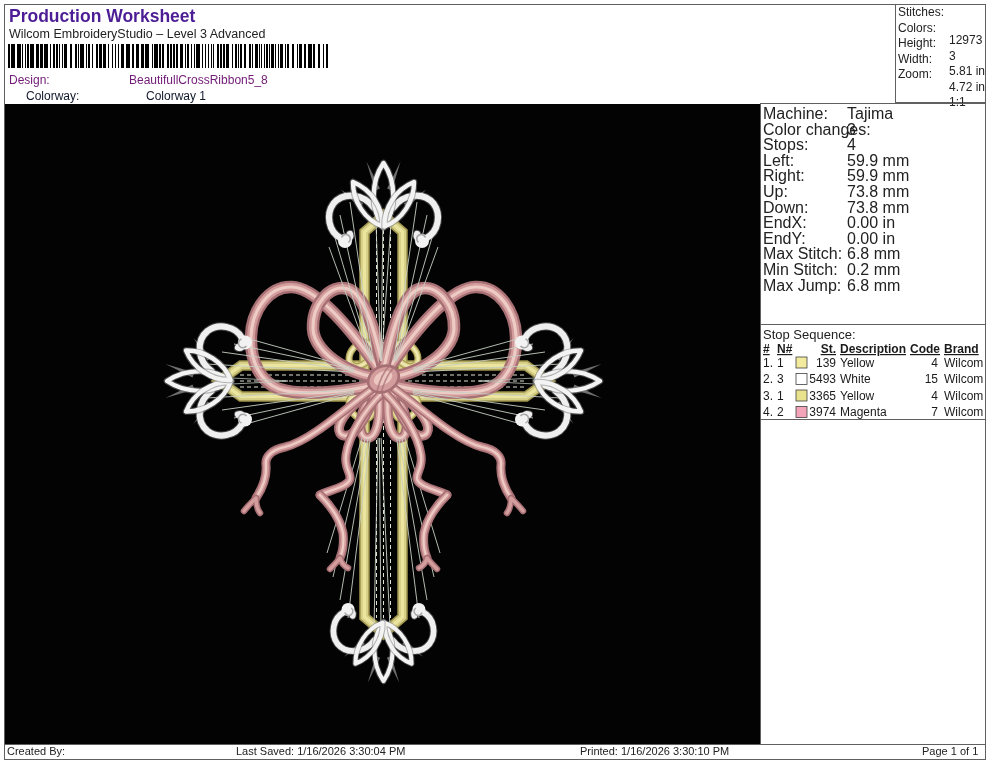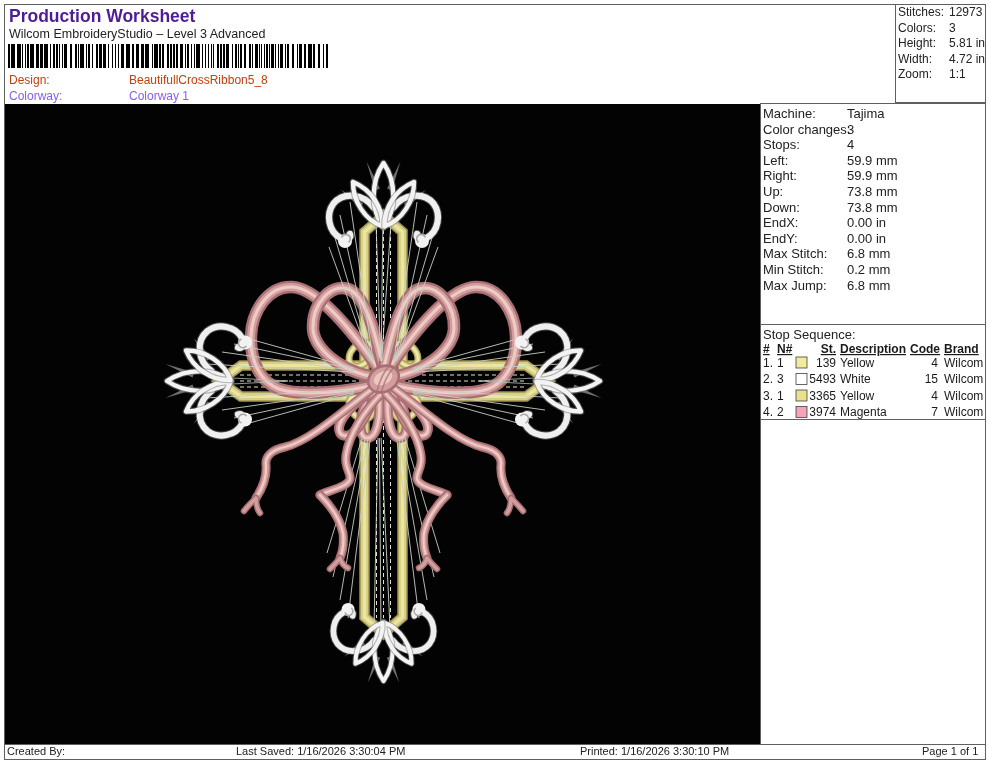--- a/index.html
+++ b/index.html
@@ -1,28 +1,28 @@
 <!DOCTYPE html>
 <html><head>
 <meta charset="utf-8">
 <style>
 * { margin:0; padding:0; box-sizing:border-box; }
 html,body { width:990px; height:762px; background:#ffffff; font-family:"Liberation Sans", sans-serif; overflow:hidden; }
 .abs { position:absolute; }
 #border { left:4px; top:4px; width:982px; height:756px; border:1px solid #606060; }
 #title { left:9px; top:6px; font-size:17.5px; font-weight:bold; color:#4c1d95; }
 #subtitle { left:9px; top:27px; font-size:12.5px; color:#222; }
-#designrow { left:9px; top:73px; font-size:12px; color:#c2410c; }
-#colorwayrow { left:9px; top:89px; font-size:12px; color:#8b5cf6; }
+#designrow { left:9px; top:73px; font-size:12px; color:#701a75; }
+#colorwayrow { left:26px; top:89px; font-size:12px; color:#0f172a; }
 .val { position:absolute; left:120px; top:0; white-space:nowrap; }
 #statsbox { left:895px; top:4px; width:91px; height:99px; border-left:1px solid #606060; border-bottom:1px solid #606060; }
 #stats { left:898px; top:5px; font-size:12px; line-height:15.6px; color:#222; width:92px; }
-#stats .v { position:absolute; left:51px; white-space:nowrap; }
+#stats .v { position:absolute; left:51px; white-space:nowrap;margin-top:28px; }
 #black { left:5px; top:104px; width:755px; height:640px; background:#020202; }
-#rpanel { left:763px; top:106px; font-size:13px; line-height:15.6px; color:#222; width:225px; }
+#rpanel { left:763px; top:106px; font-size:16px; line-height:15.6px; color:#222; width:225px; }
 #rpanel .v { position:absolute; left:84px; white-space:nowrap; }
 #vline { left:760px; top:104px; width:1px; height:640px; background:#606060; }
 #hline1 { left:760px; top:103px; width:226px; height:1px; background:#606060; }
 #sepline { left:760px; top:324px; width:226px; height:1px; background:#606060; }
 #botline { left:760px; top:419px; width:226px; height:1px; background:#606060; }
 #stopseq { left:763px; top:327px; font-size:13px; color:#222; }
 #stoptable { left:760px; top:342px; font-size:12px; color:#222; width:226px; }
 #footline { left:4px; top:744px; width:982px; height:1px; background:#606060; }
 #footer { left:0; top:745px; width:990px; font-size:11px; color:#222; } #footer span { white-space:nowrap; }
 </style>

